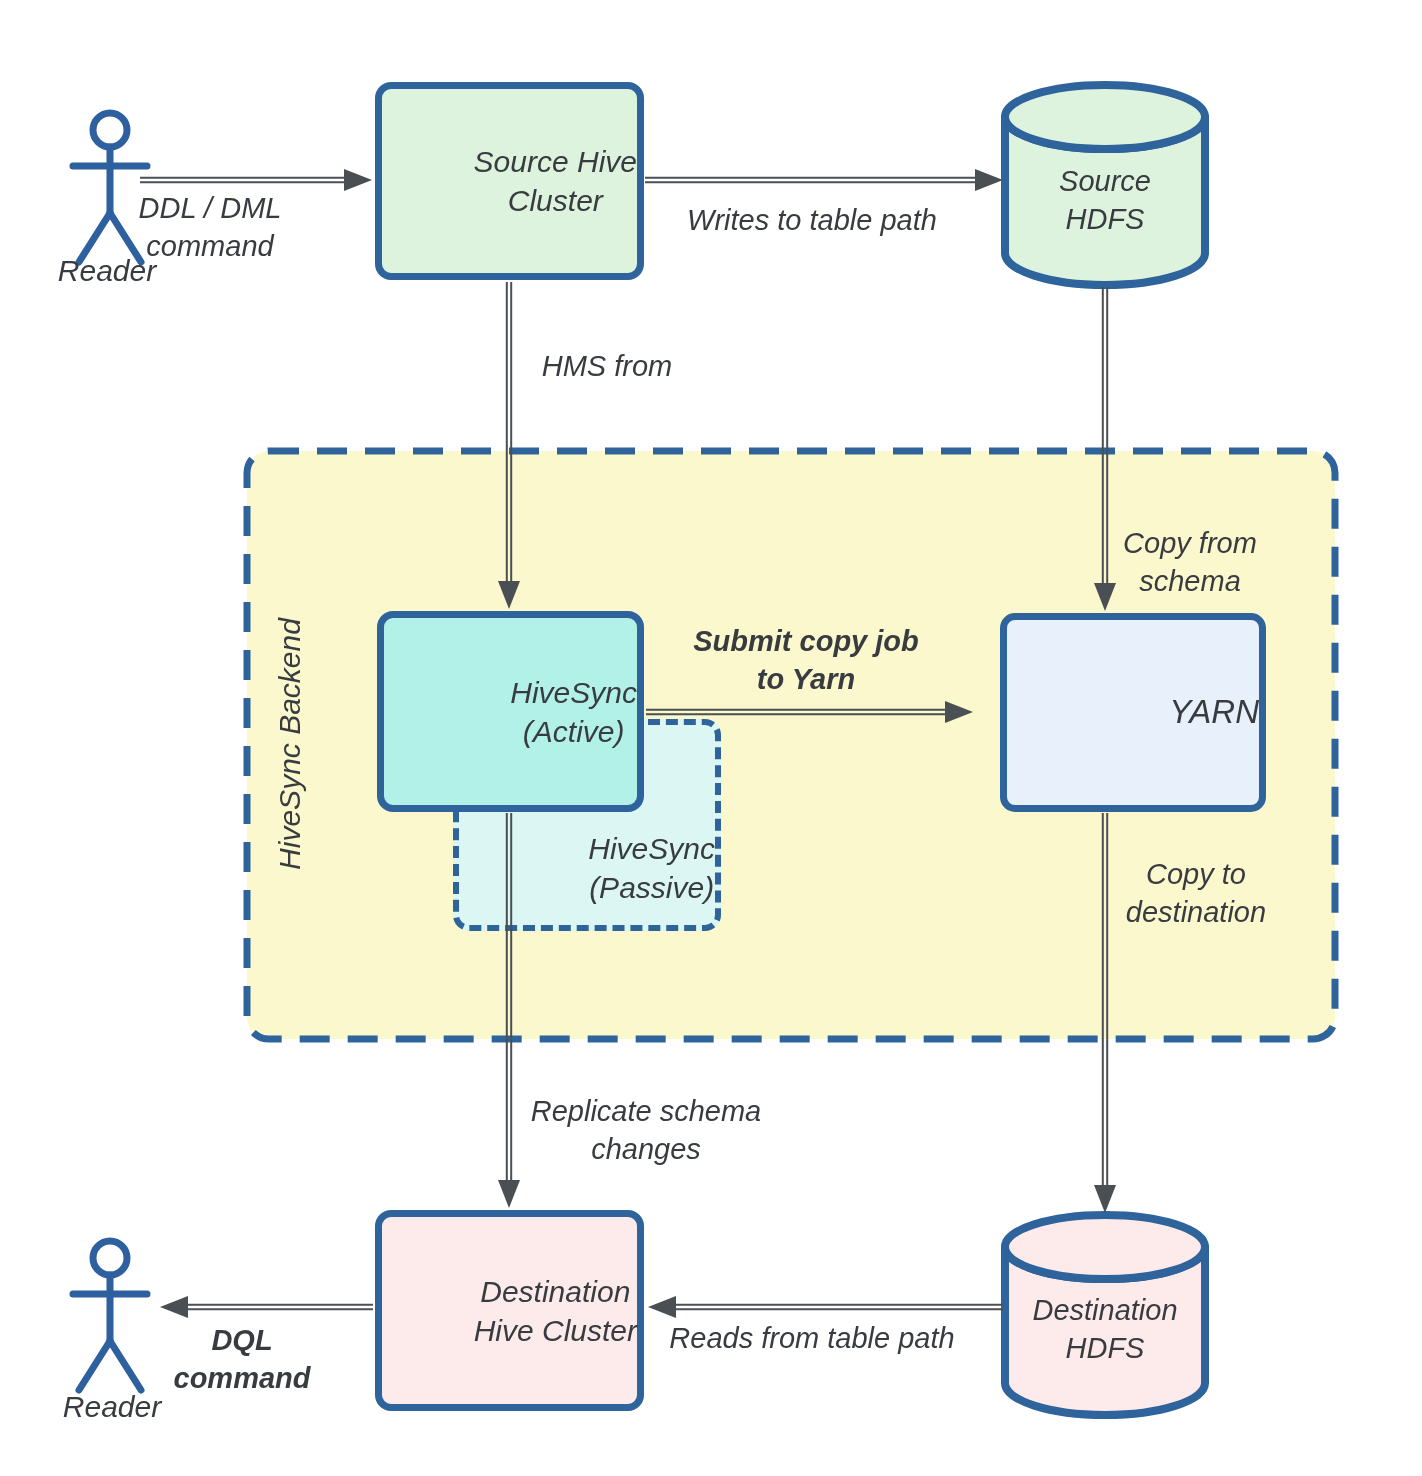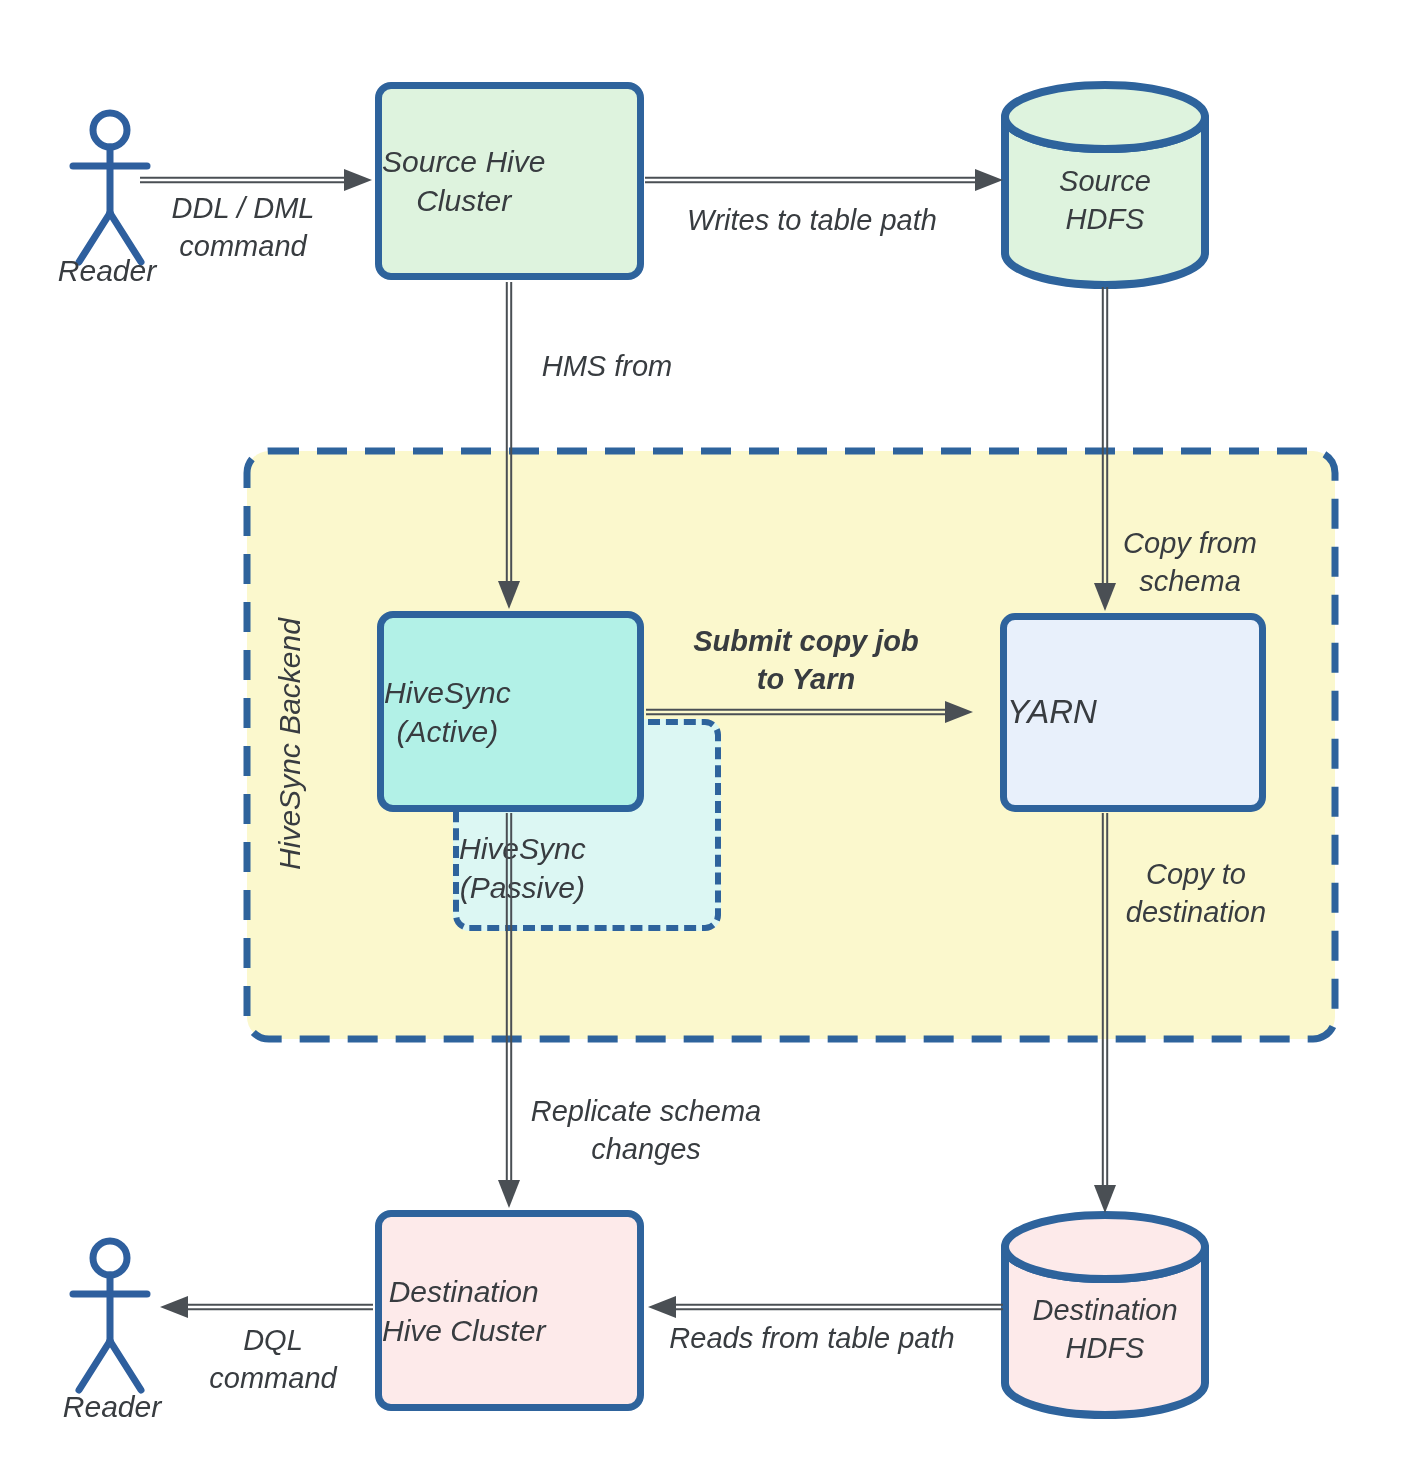--- a/index.html
+++ b/index.html
@@ -10,21 +10,21 @@
     font-family:"Liberation Sans", sans-serif;
     overflow:hidden;
   }
   svg.layer{position:absolute;left:0;top:0;z-index:1;}
   svg.layer.arrows{z-index:3;pointer-events:none;}
   
   .node{
     position:absolute;box-sizing:border-box;z-index:2;
     border:7px solid var(--border-blue,#2e639c);
     border-radius:16px;
-    display:flex;align-items:center;justify-content:flex-start;
+    display:flex;align-items:center;justify-content:flex-end;
     font-style:italic;color:var(--text,#383c40);
     font-size:30px;line-height:1.3;text-align:center;white-space:pre-line;
   }
   .node--green{background:var(--green-fill,#def3de);}
   .node--teal{background:var(--teal-fill,#b2f1e7);}
   .node--passive{
     background:var(--passive-fill,#dcf7f3);
     border-style:dashed;border-width:6px;
     align-items:flex-end;padding-bottom:18px;
   }
@@ -168,21 +168,21 @@
 
     <g>
       <line class="alin" x1="186" y1="1304.8" x2="373" y2="1304.8"></line>
       <line class="alin" x1="186" y1="1309.2" x2="373" y2="1309.2"></line>
       <polygon class="ahead" points="160,1307 188,1296 188,1318"></polygon>
     </g>
   </svg>
 
   <div class="lbl lbl--actor" style="left:107px;top:270px;">Reader</div>
 
-  <div class="lbl" style="left:243px;top:228px;">DDL / DML
+  <div class="lbl" style="left:210px;top:228px;">DDL / DML
 command</div>
 
   <div class="lbl" style="left:812px;top:221px;">Writes to table path</div>
 
   <div class="lbl" style="left:1105px;top:201px;">Source
 HDFS</div>
 
   <div class="lbl" style="left:607px;top:367px;">HMS from</div>
 
   <div class="lbl" style="left:1190px;top:563px;">Copy from
@@ -197,18 +197,18 @@
 changes</div>
 
   <div class="lbl" style="left:1196px;top:894px;">Copy to
 destination</div>
 
   <div class="lbl" style="left:812px;top:1339px;font-style:italic;">Reads from table path</div>
 
   <div class="lbl" style="left:1105px;top:1330px;">Destination
 HDFS</div>
 
-  <div class="lbl" style="left:273px;top:1360px;">DQL
+  <div class="lbl" style="left:242px;top:1360px;font-weight:bold;">DQL
 command</div>
 
   <div class="lbl lbl--actor" style="left:112px;top:1406px;">Reader</div>
 
 </div>
 
 </body></html>

